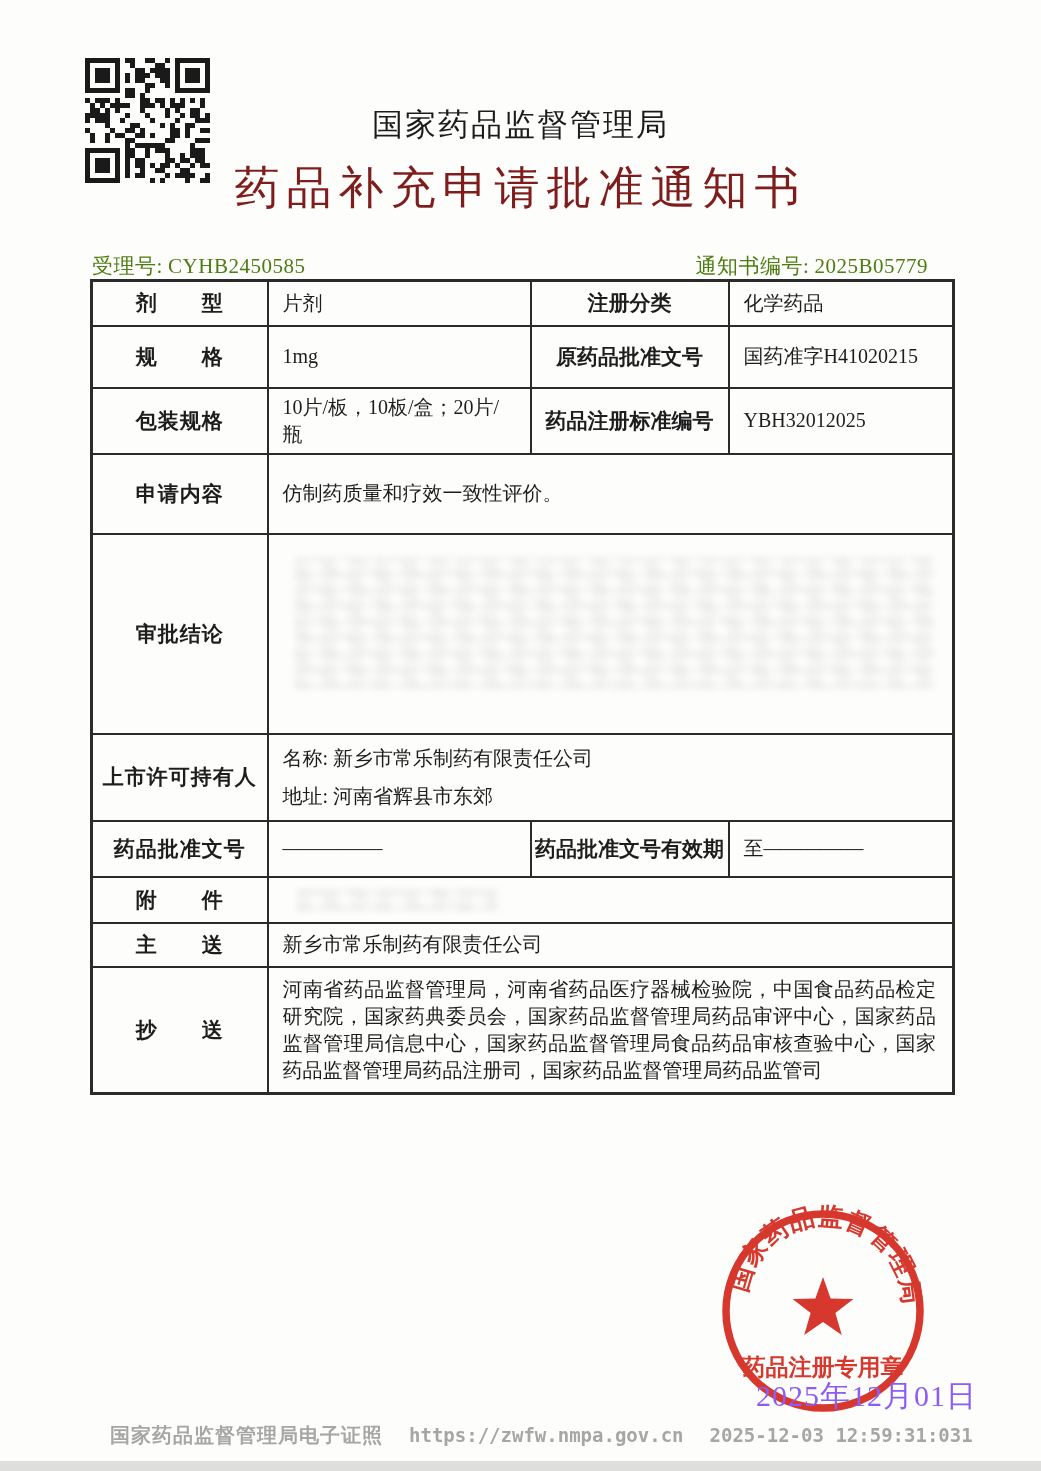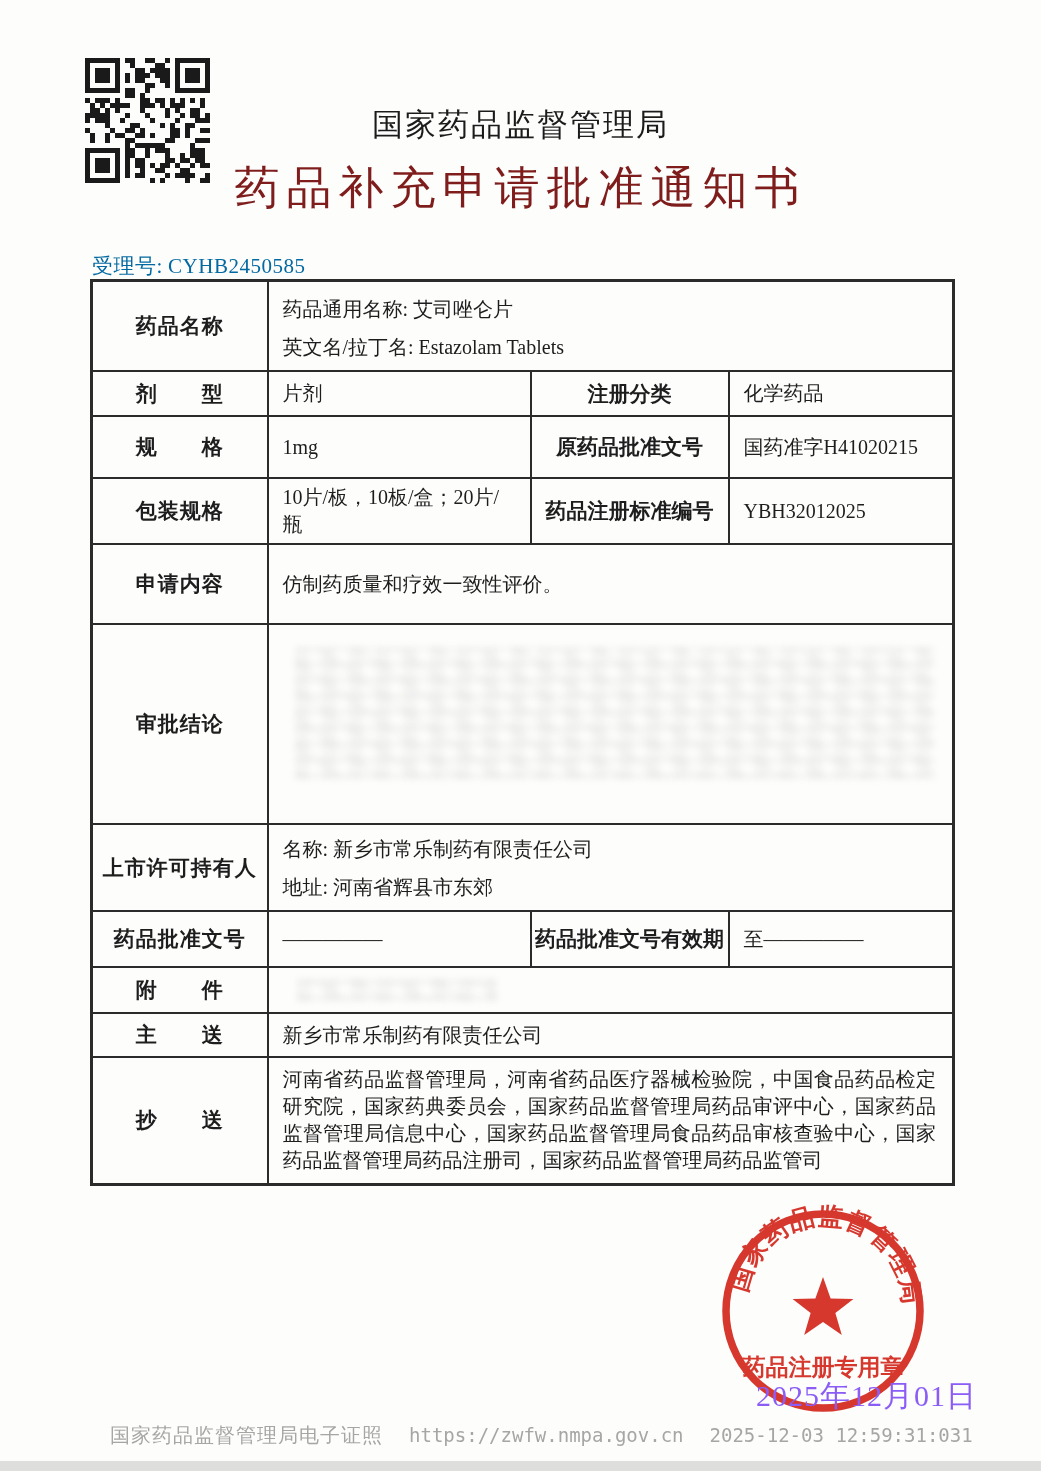--- a/index.html
+++ b/index.html
@@ -9,21 +9,21 @@
 
   
   .qr { position:absolute; left:85px; top:58px; width:125px; height:125px; }
   .org-title { position:absolute; left:0; top:104px; width:1041px; text-align:center;
                font-size:31px; letter-spacing:2px; color:#1b1b1b; }
   .doc-title { position:absolute; left:0; top:158px; width:1041px; text-align:center;
                font-size:45px; letter-spacing:7px; color:#7f1d1d; }
 
   
   .ref-line { position:absolute; left:90px; top:252px; width:862px; height:26px;
-              font-size:21px; color:#0369a1; }
+              font-size:21px; color:#4d7c0f; }
   .ref-left  { position:absolute; left:2px; top:0; }
   .ref-right { position:absolute; right:24px; top:0; }
   .ref-left span, .ref-right span { letter-spacing:.5px; }
 
   
   table.doc { position:absolute; left:90px; top:279px; width:862px;
               border-collapse:collapse; table-layout:fixed; }
   table.doc, table.doc td { border:2px solid #2b2b2b; }
   table.doc { border-width:3px; }
   td { vertical-align:middle; font-size:20px; color:#1d1d1d; overflow:hidden; }
@@ -45,21 +45,21 @@
   .smudge-small { width:200px; height:22px;  margin-left:14px; }
 
   
   .seal { position:absolute; left:716px; top:1204px; width:214px; height:214px;
           mix-blend-mode:multiply; opacity:.93; }
   .seal-date { position:absolute; left:756px; top:1368px; font-size:30px; color:#8b5cf6;
                letter-spacing:1px;margin-top:8px; }
 
   
   .footer { position:absolute; left:110px; top:1422px; width:860px; font-size:20px;
-            color:#a6a6a4; letter-spacing:1px; white-space:nowrap; }
+            color:#a6a6a4; letter-spacing:1px; white-space:nowrap;font-weight:bold; }
   .footer .mono { font-family:"DejaVu Sans Mono","Liberation Mono",monospace; font-size:19px; letter-spacing:0; }
   .footer .gap { display:inline-block; width:26px; }
   .bottom-strip { position:absolute; left:0; top:1461px; width:1041px; height:10px; background:#dededc; }
 </style>
 </head>
 <body>
 
 <div class="page">
 
   <svg id="qr" class="qr" viewBox="0 0 125 125" fill="#1a1a1a" shape-rendering="crispEdges">
@@ -268,38 +268,35 @@
     </svg>
 
   <div class="org-title">国家药品监督管理局</div>
   <div class="doc-title">药品补充申请批准通知书</div>
 
   <div class="ref-line">
     <div class="ref-left">
       <span>受理号:</span>
       <span>CYHB2450585</span>
     </div>
+    <div class="ref-right">
+      <span>通知书编号:</span>
+      <span>2025B05779</span>
+    </div>
   </div>
 
   <table class="doc">
     <colgroup>
         <col style="width:176px">
         <col style="width:263px">
         <col style="width:198px">
         <col style="width:225px">
       </colgroup>
 
     <tbody>
-        <tr style="height:84px">
-      <td class="lbl">药品名称</td>
-      <td class="val topval" colspan="3">
-        <span class="line">药品通用名称: 艾司唑仑片</span>
-        <span class="line">英文名/拉丁名: Estazolam Tablets</span>
-      </td>
-    </tr>
 
     <tr style="height:45px">
       <td class="lbl">剂　　型</td>
       <td class="val">片剂</td>
       <td class="lbl2">注册分类</td>
       <td class="val">化学药品</td>
     </tr>
 
     <tr style="height:62px">
       <td class="lbl">规　　格</td>

